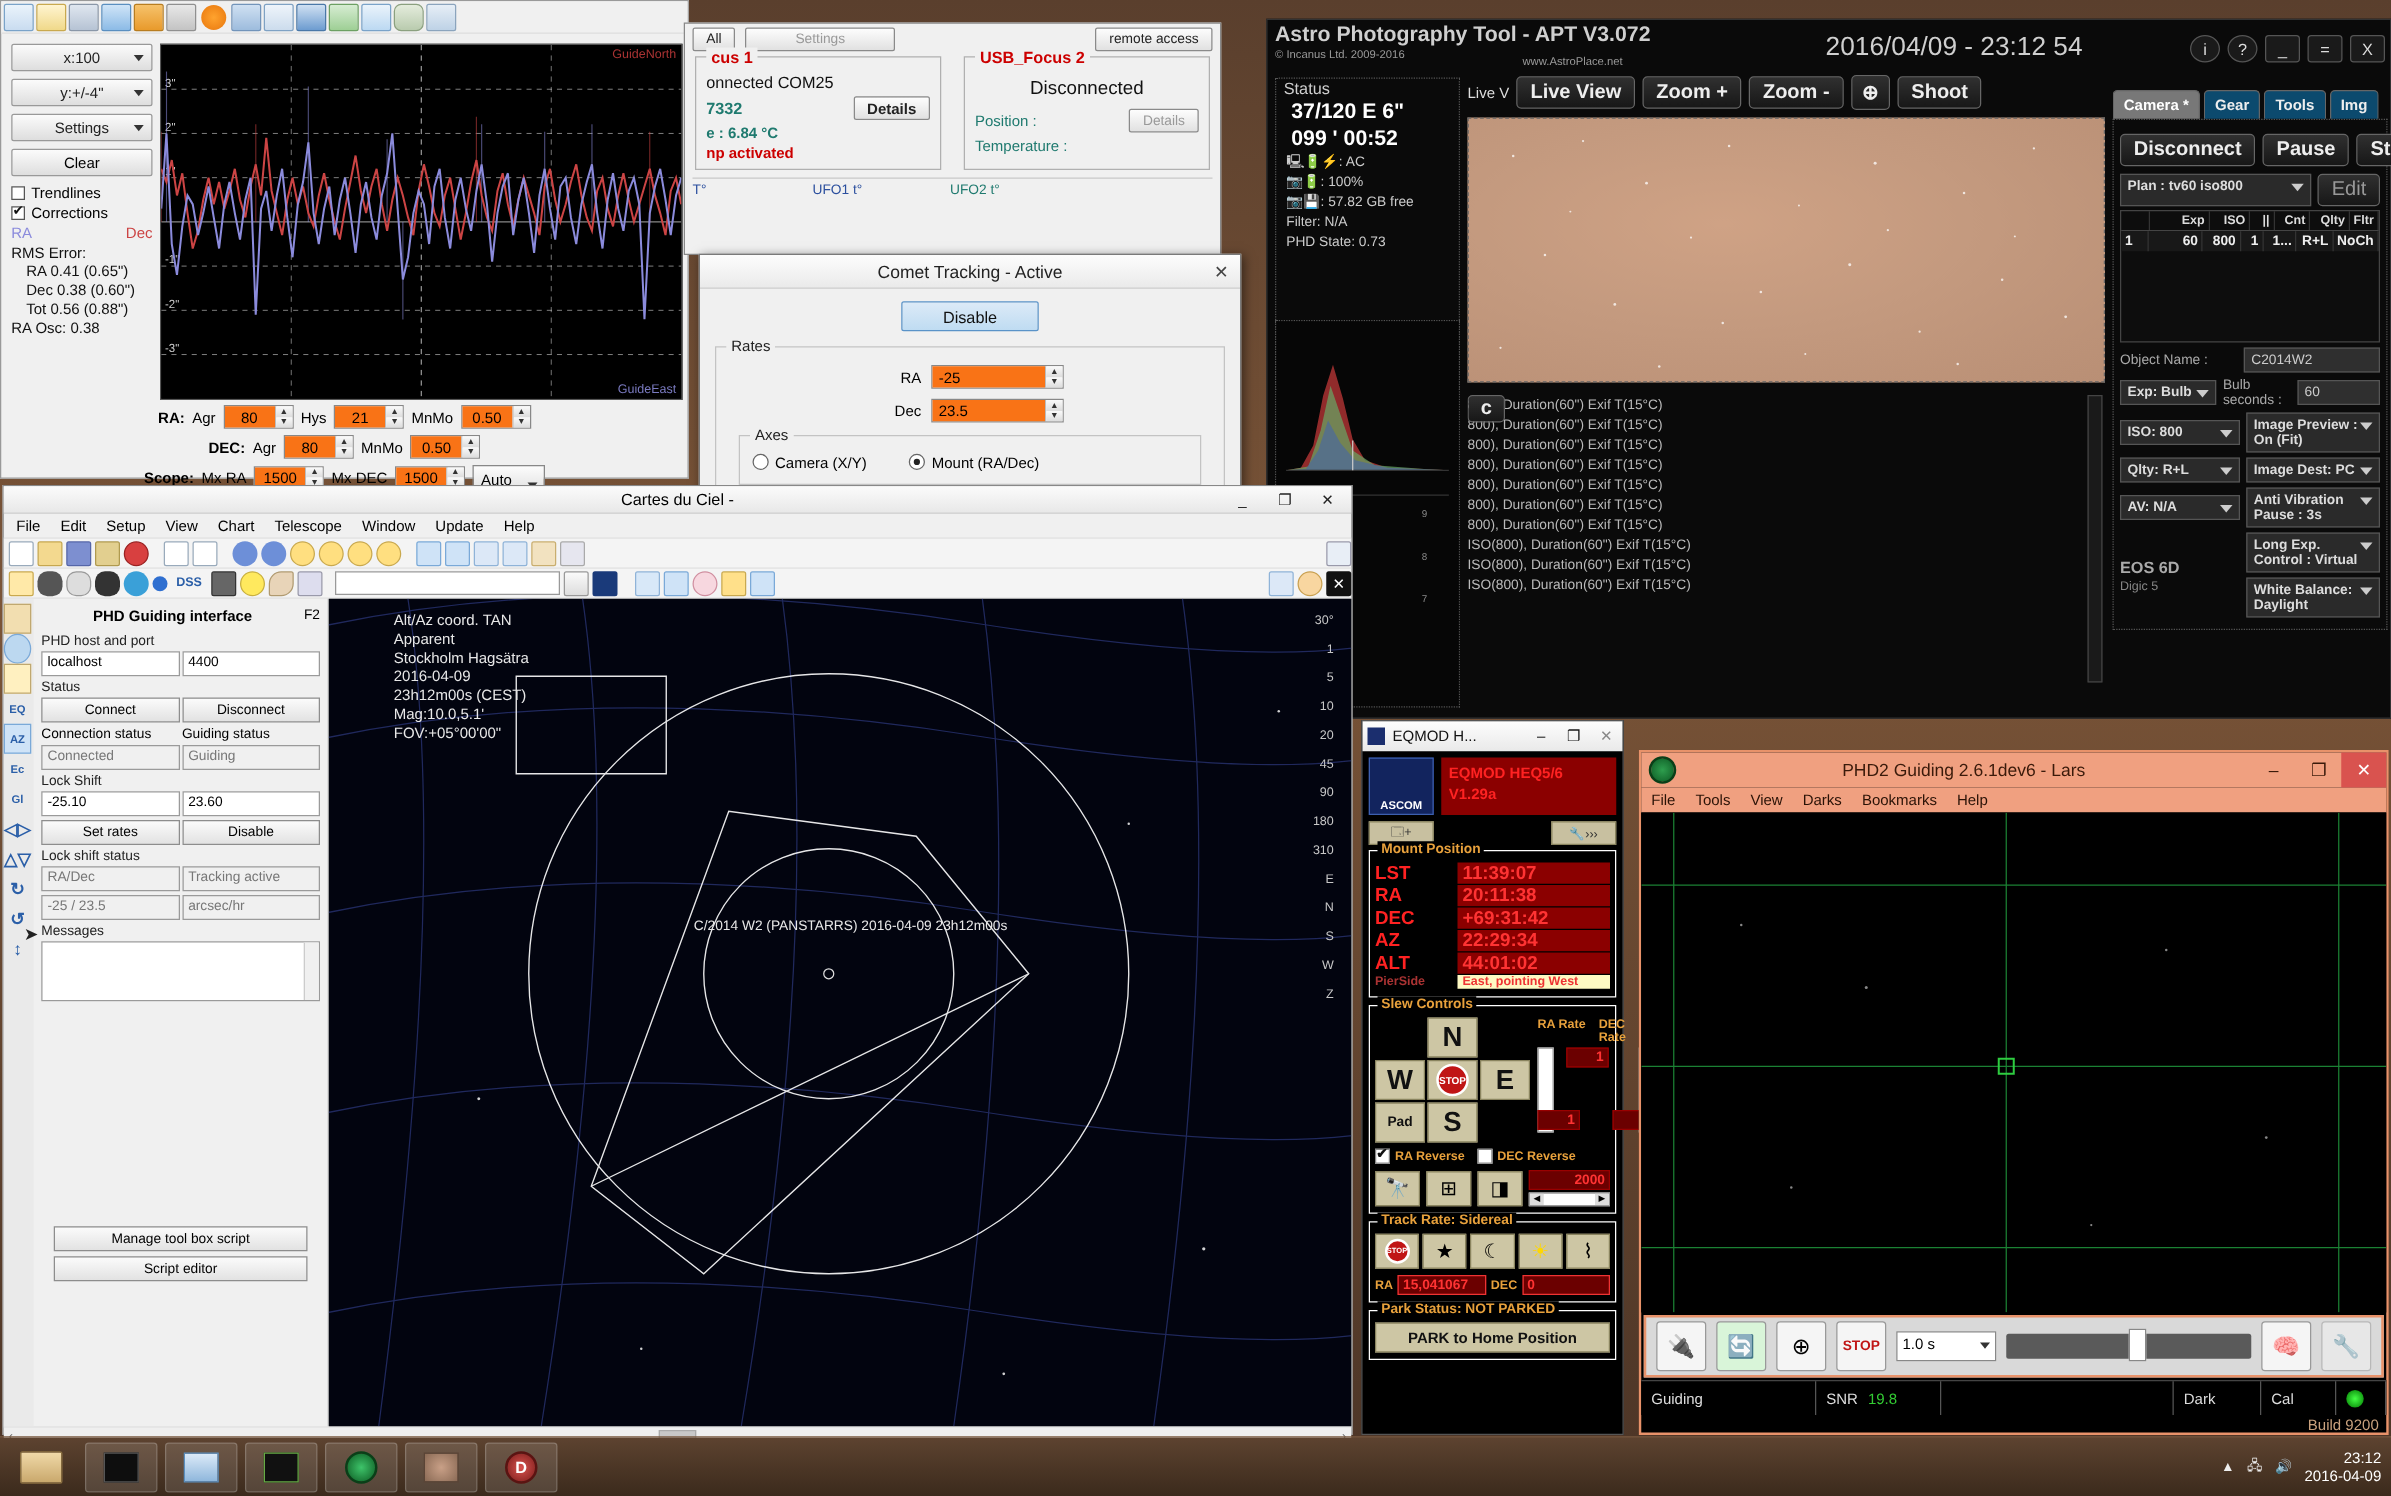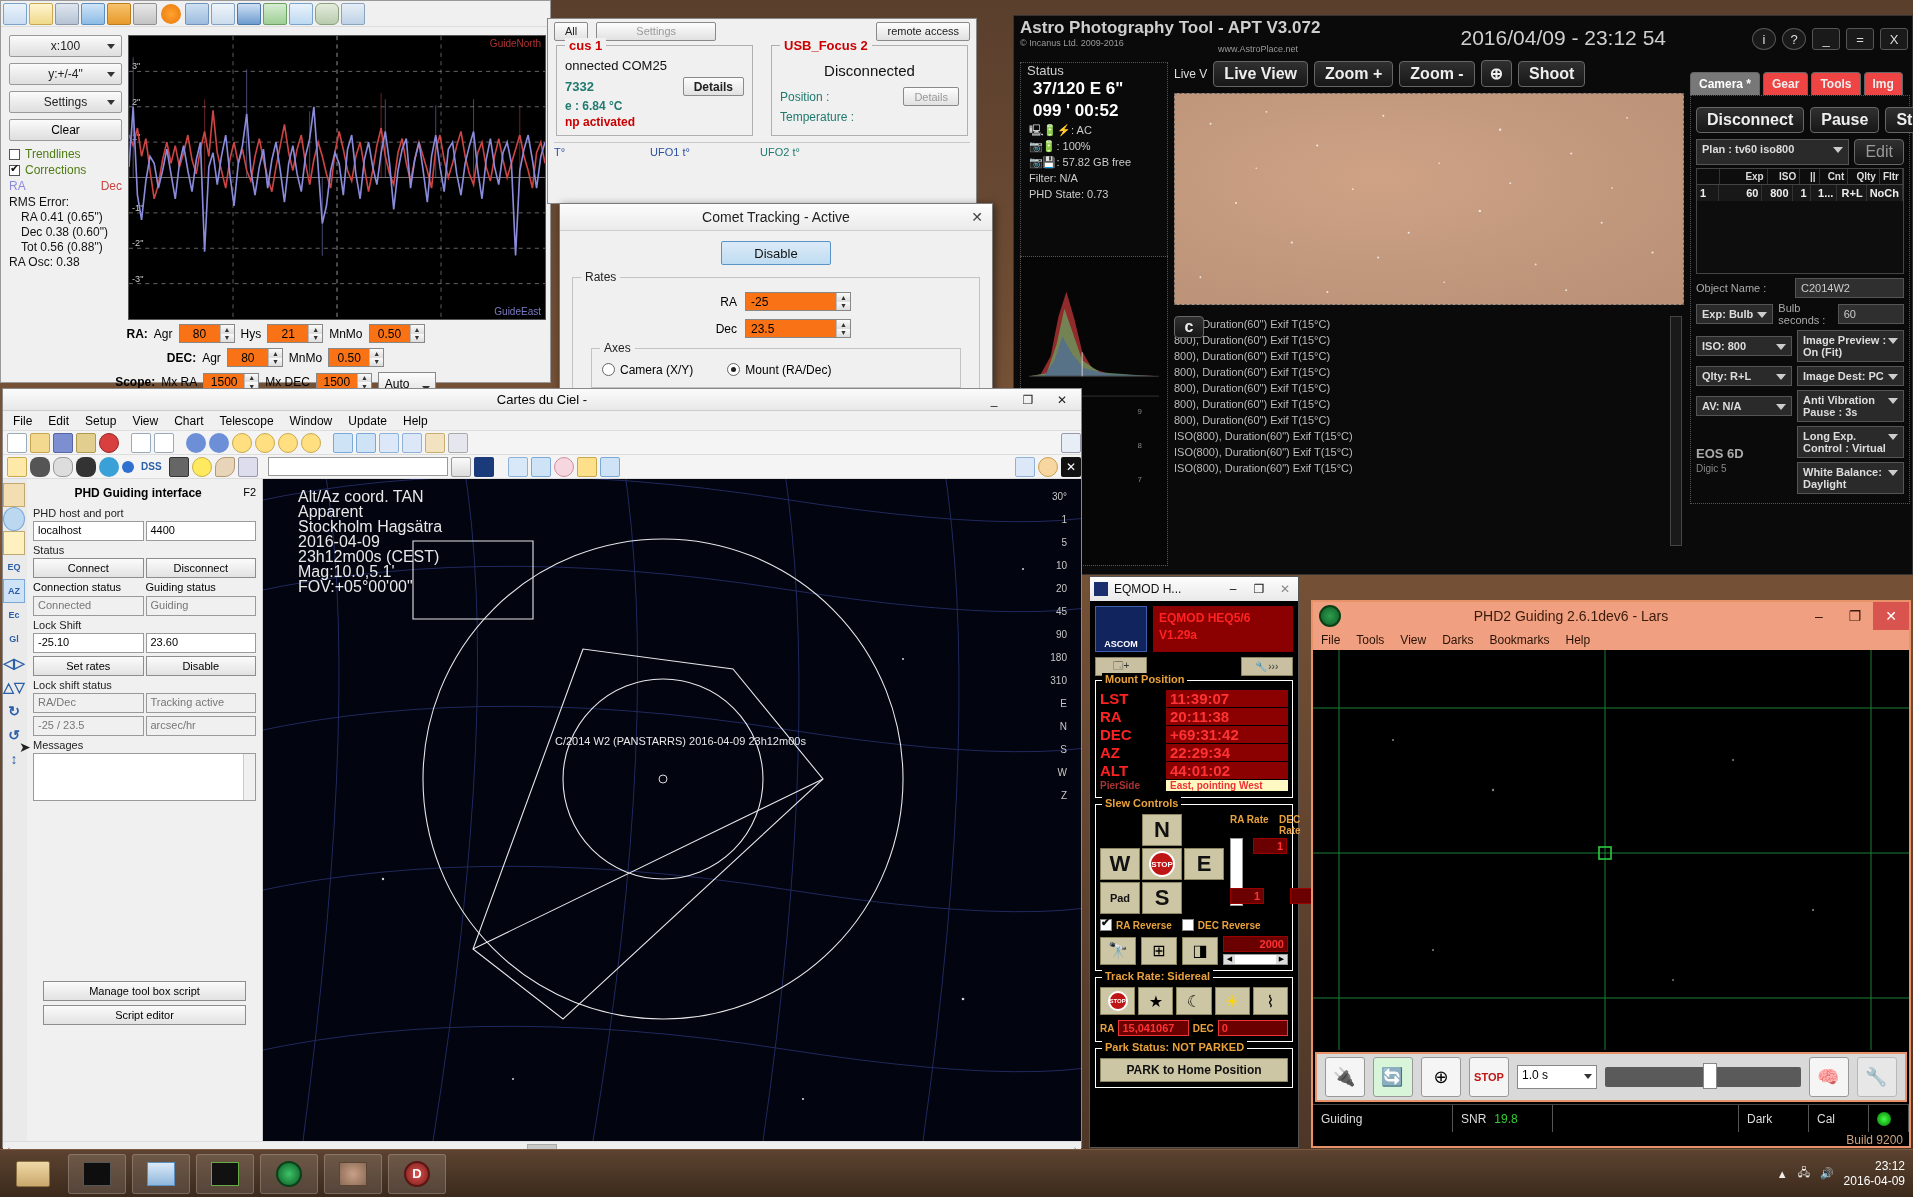--- a/index.html
+++ b/index.html
@@ -37,21 +37,21 @@
   .phd-combo .arw {
     position: absolute; right: 6px; width: 0; height: 0;
     border-left: 4px solid transparent; border-right: 4px solid transparent;
     border-top: 5px solid #333;
   }
   .phd-btn {
     height: 22px; background: linear-gradient(180deg,#fbfbfb,#dedede);
     border: 1px solid #999; border-radius: 2px; margin-bottom: 6px;
     display: flex; align-items: center; justify-content: center; font-size: 12px;
   }
-  .chk-row { display: flex; align-items: center; gap: 5px; font-size: 12px; margin-bottom: 2px; color: #4d7c0f; }
+  .chk-row { display: flex; align-items: center; gap: 5px; font-size: 12px; margin-bottom: 2px; color: #000000; }
   .chkbox { width: 11px; height: 11px; border: 1px solid #555; background: #fff; position: relative; }
   .chkbox.on::after {
     content: "✔"; position: absolute; left: 0px; top: -4px; font-size: 11px; color: #111;
   }
   .legend-row { display: flex; justify-content: space-between; font-size: 12px; margin: 2px 0; }
   .legend-ra { color: #8b8bdc; }
   .legend-dec { color: #cc4444; }
   .rms { font-size: 12px; color: #111; line-height: 15px; }
   .rms .ind { padding-left: 12px; }
   .phd-chart { flex: 1; background: #000; margin: 8px 4px 0 0; position: relative; border: 1px solid #555; }
@@ -173,21 +173,21 @@
     background: radial-gradient(ellipse at 40% 40%, #cfa285 0%, #c49a7f 45%, #b98f75 100%);
     position: relative; overflow: hidden;
   }
   .apt-hist { position: absolute; left: 6px; top: 240px; width: 148px; height: 310px; border: 1px dotted #555; }
   .apt-log { position: absolute; left: 160px; top: 300px; width: 510px; height: 250px;
     font-size: 11px; color: #bbb; line-height: 16px; overflow: hidden; }
   .apt-log .ln { white-space: nowrap; }
   .apt-right { position: absolute; left: 676px; top: 56px; width: 220px; bottom: 4px; }
   .apt-tabs { display: flex; gap: 3px; }
   .apt-tab { border: 1px solid #666; border-bottom: none; border-radius: 4px 4px 0 0;
-    padding: 4px 8px; font-size: 12px; font-weight: bold; color: #eee; background: #ef4444; }
+    padding: 4px 8px; font-size: 12px; font-weight: bold; color: #eee; background: #0c4a6e; }
   .apt-tab.sel { background: #787878; color: #fff; }
   .apt-rowbtns { display: flex; gap: 6px; margin: 6px 0; }
   .apt-rowbtns .apt-btn { flex: 1; text-align: center; }
   .apt-plan { display: flex; gap: 5px; margin-bottom: 3px; }
   .apt-sel {
     flex: 1; border: 1px solid #555; background: #2a2a2a; color: #ddd; font-size: 11px;
     padding: 3px 16px 3px 5px; position: relative; font-weight: bold;
   }
   .apt-sel .arw { position: absolute; right: 5px; top: 7px; width:0;height:0;
     border-left:5px solid transparent;border-right:5px solid transparent;border-top:6px solid #ccc;}
@@ -232,21 +232,21 @@
   .cdc-fld { flex: 1; border: 1px solid #9a9a9a; background: #fff; font-size: 11px; padding: 2px 4px; height: 20px; }
   .cdc-fld.ro { background: #f0f0f0; color: #777; }
   .cdc-b { flex: 1; border: 1px solid #8d8d8d; background: linear-gradient(180deg,#fbfbfb,#e2e2e2);
     font-size: 11px; text-align: center; padding: 3px 0; }
   .cdc-msg { border: 1px solid #9a9a9a; background: #fff; height: 48px; margin-top: 2px; position: relative; }
   .cdc-msg .sb { position:absolute; right:0; top:0; bottom:0; width: 12px; background:#f0f0f0;
     border-left: 1px solid #ccc; }
   .cdc-bottombtn { border: 1px solid #8d8d8d; background: linear-gradient(180deg,#fbfbfb,#e2e2e2);
     font-size: 11px; text-align: center; padding: 3px 0; margin: 4px 10px; }
   .cdc-sky { flex: 1; background: #02040f; position: relative; overflow: hidden; }
-  .cdc-info { position: absolute; left: 35px; top: 10px; color: #e8e8e8; font-size: 16px; line-height: 15px; }
+  .cdc-info { position: absolute; left: 52px; top: 10px; color: #e8e8e8; font-size: 12px; line-height: 15px; }
   .cdc-scale { position: absolute; right: 14px; top: 6px; color: #c8c8c8; font-size: 10px; line-height: 23px; text-align: right; }
   .cdc-statusbar { height: 52px; display: flex; border-top: 1px solid #ccc; font-size: 10.5px; color: #111; }
   .cdc-sb1 { width: 300px; padding: 4px 8px; line-height: 15px; border-right: 1px solid #ccc; }
   .cdc-sb2 { flex: 1; padding: 4px 8px; line-height: 15px; }
   .cdc-hscroll { height: 16px; background: #efefef; border-top: 1px solid #ddd;
     display: flex; align-items: center; justify-content: space-between; padding: 0 4px; font-size: 10px; color: #666; }
   
   #eqmod {
     position: absolute; left: 1089px; top: 576px; width: 210px; height: 572px;
     background: #000; border: 1px solid #555;

